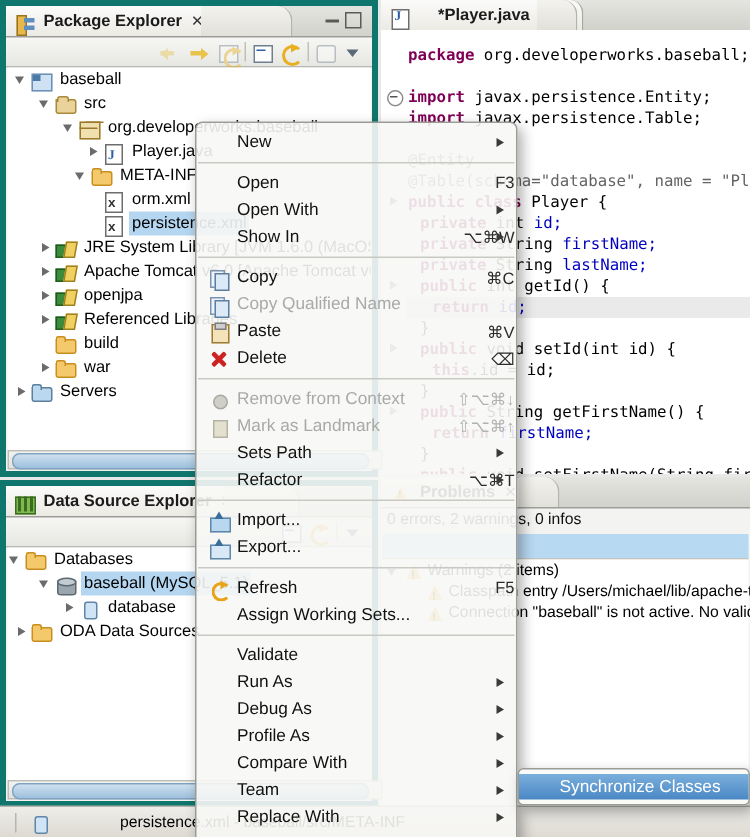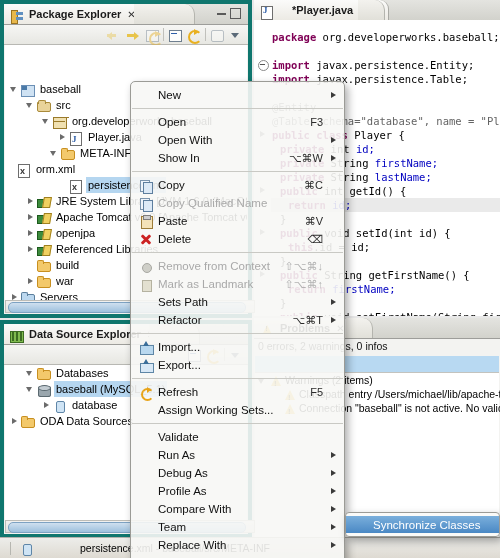--- a/index.html
+++ b/index.html
@@ -173,21 +173,21 @@
 
   
   #context-menu{
     position:absolute;left:130px;top:81px;width:215px;
     background:rgba(247,247,245,0.90);
     border:1px solid #9b9b96;border-radius:5px;
     box-shadow:3px 4px 9px rgba(0,0,0,.33);
     padding:4px 0 4px 0;box-sizing:border-box;
     overflow:hidden;
   }
-  .mi{height:18px;display:flex;align-items:center;padding:0 21px 0 8px;
+  .mi{height:18px;display:flex;align-items:center;padding:0 1px 0 8px;
       font-size:11.5px;color:#111;white-space:nowrap;position:relative;box-sizing:border-box;}
   .mi .mtext{flex:1;}
   .mi .macc{color:#2b2b2b;font-size:11px;margin-left:8px;}
   .mi.dis{color:#a9a9a9;}
   .mi.dis .macc{color:#b2b2b2;}
   .mi.hl{background:linear-gradient(to bottom,#7aafdc 0%,#4a88c4 100%);color:#fff;}
   .msub{position:absolute;right:8px;top:6px;
         border-left:5px solid #3a3a3a;border-top:3.5px solid transparent;border-bottom:3.5px solid transparent;}
   .msep{height:1px;background:#c9c9c4;margin:4px 1px;}
   .mico{width:15px;height:15px;flex:0 0 15px;margin-right:4px;position:relative;}
@@ -314,21 +314,21 @@
         <span class="ic-box2"></span>
       </span>
     <span class="tbi"><span class="ic-sync"></span></span>
     <span style="width:1px;height:13px;background:#c0c0bb;display:inline-block;"></span>
     <span class="tbi disabled">
         <span class="ic-box" style="border-radius:2px;"></span>
       </span>
     <span class="tbi"><span class="ic-vmenu"></span></span>
   </div>
   <div class="treearea" id="pkg-tree" style="top:41px;height:262px;">
-      <div class="trow" style="padding-left: 4px; margin-top: 36px;">
+      <div class="trow" style="padding-left: 4px;">
         <span class="twisty d"></span>
         <span class="ico proj"></span>
         <span class="lbl">baseball</span>
       </div>
       <div class="trow" style="padding-left: 20px;">
         <span class="twisty d"></span>
         <span class="ico srcfolder"></span>
         <span class="lbl">src</span>
       </div>
       <div class="trow" style="padding-left: 36px;">
@@ -339,21 +339,21 @@
       <div class="trow" style="padding-left: 52px;">
         <span class="twisty r"></span>
         <span class="ico java"></span>
         <span class="lbl">Player.java</span>
       </div>
       <div class="trow" style="padding-left: 44px; text-align: center;">
         <span class="twisty d"></span>
         <span class="ico folder"></span>
         <span class="lbl">META-INF</span>
       </div>
-      <div class="trow" style="">
+      <div class="trow" style="padding-left: 52px;">
         <span class="twisty"></span>
         <span class="ico xml"></span>
         <span class="lbl">orm.xml</span>
       </div>
       <div class="trow sel" style="padding-left: 52px;">
         <span class="twisty"></span>
         <span class="ico xml"></span>
         <span class="lbl">persistence.xml</span>
       </div>
       <div class="trow" style="padding-left: 20px;">
@@ -409,21 +409,21 @@
   <div class="viewtoolbar">
     <span class="tbi">
         <span class="ic-box"></span>
         <span class="ic-box2"></span>
       </span>
     <span class="tbi"><span class="ic-sync"></span></span>
     <span style="width:1px;height:13px;background:#c0c0bb;display:inline-block;"></span>
     <span class="tbi"><span class="ic-vmenu"></span></span>
   </div>
   <div class="treearea" id="dse-tree" style="top:41px;height:160px;">
-      <div class="trow" style="padding-left: 20px;">
+      <div class="trow" style="padding-left: 0;">
         <span class="twisty d"></span>
         <span class="ico folder"></span>
         <span class="lbl">Databases</span>
       </div>
       <div class="trow sel" style="padding-left: 20px;">
         <span class="twisty d"></span>
         <span class="ico db"></span>
         <span class="lbl">baseball (MySQL_5.1)</span>
       </div>
       <div class="trow" style="padding-left: 36px;">

